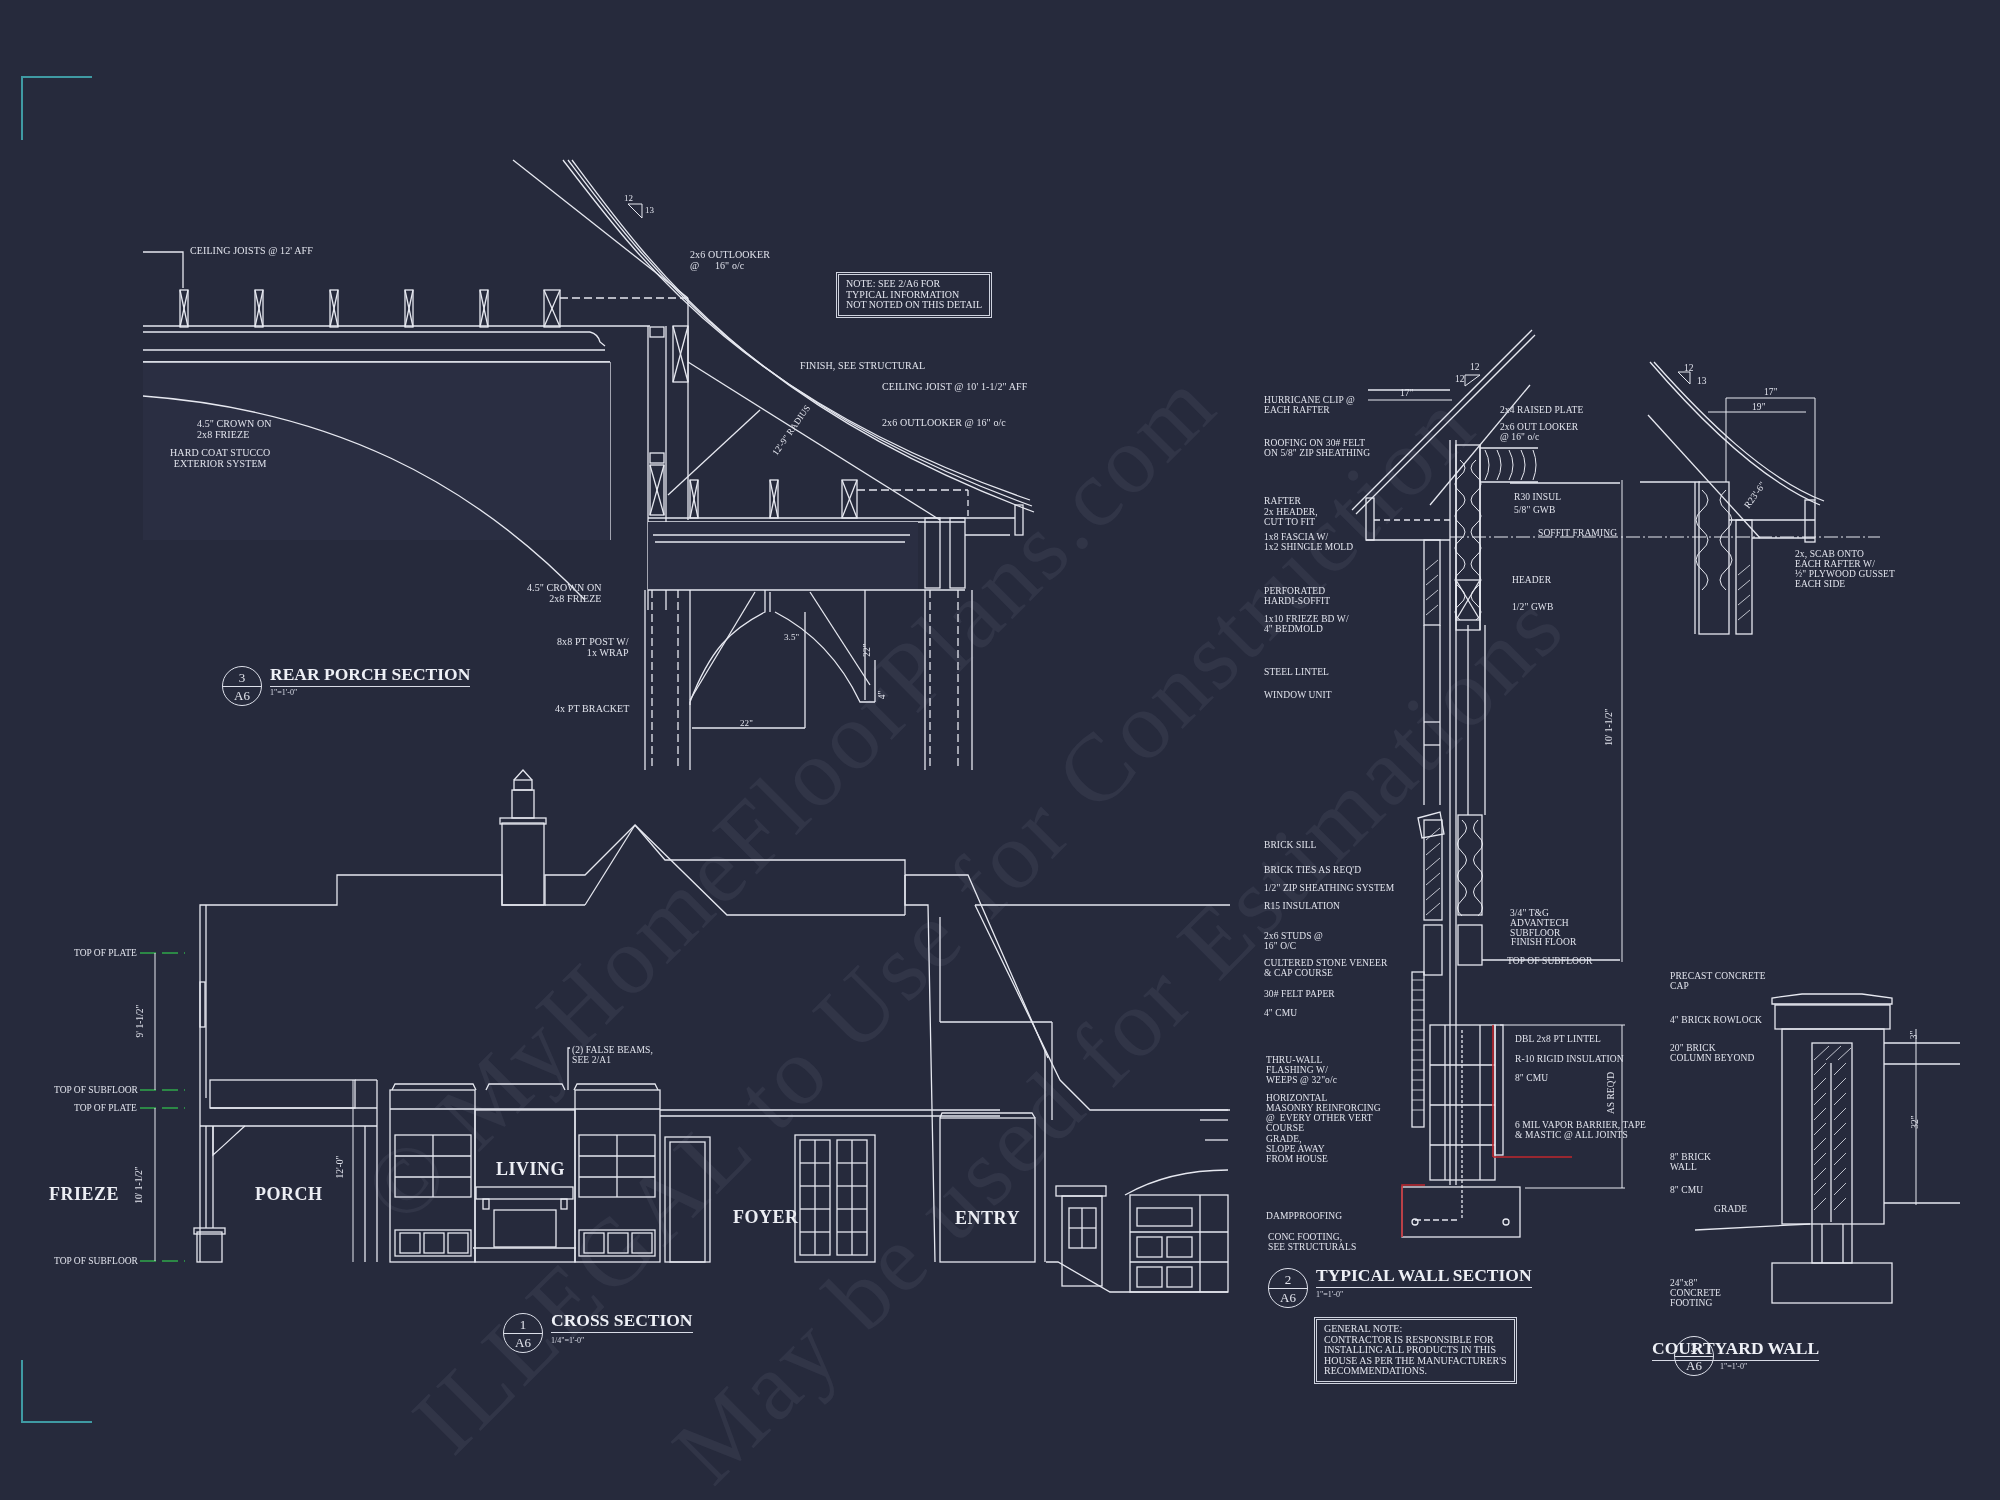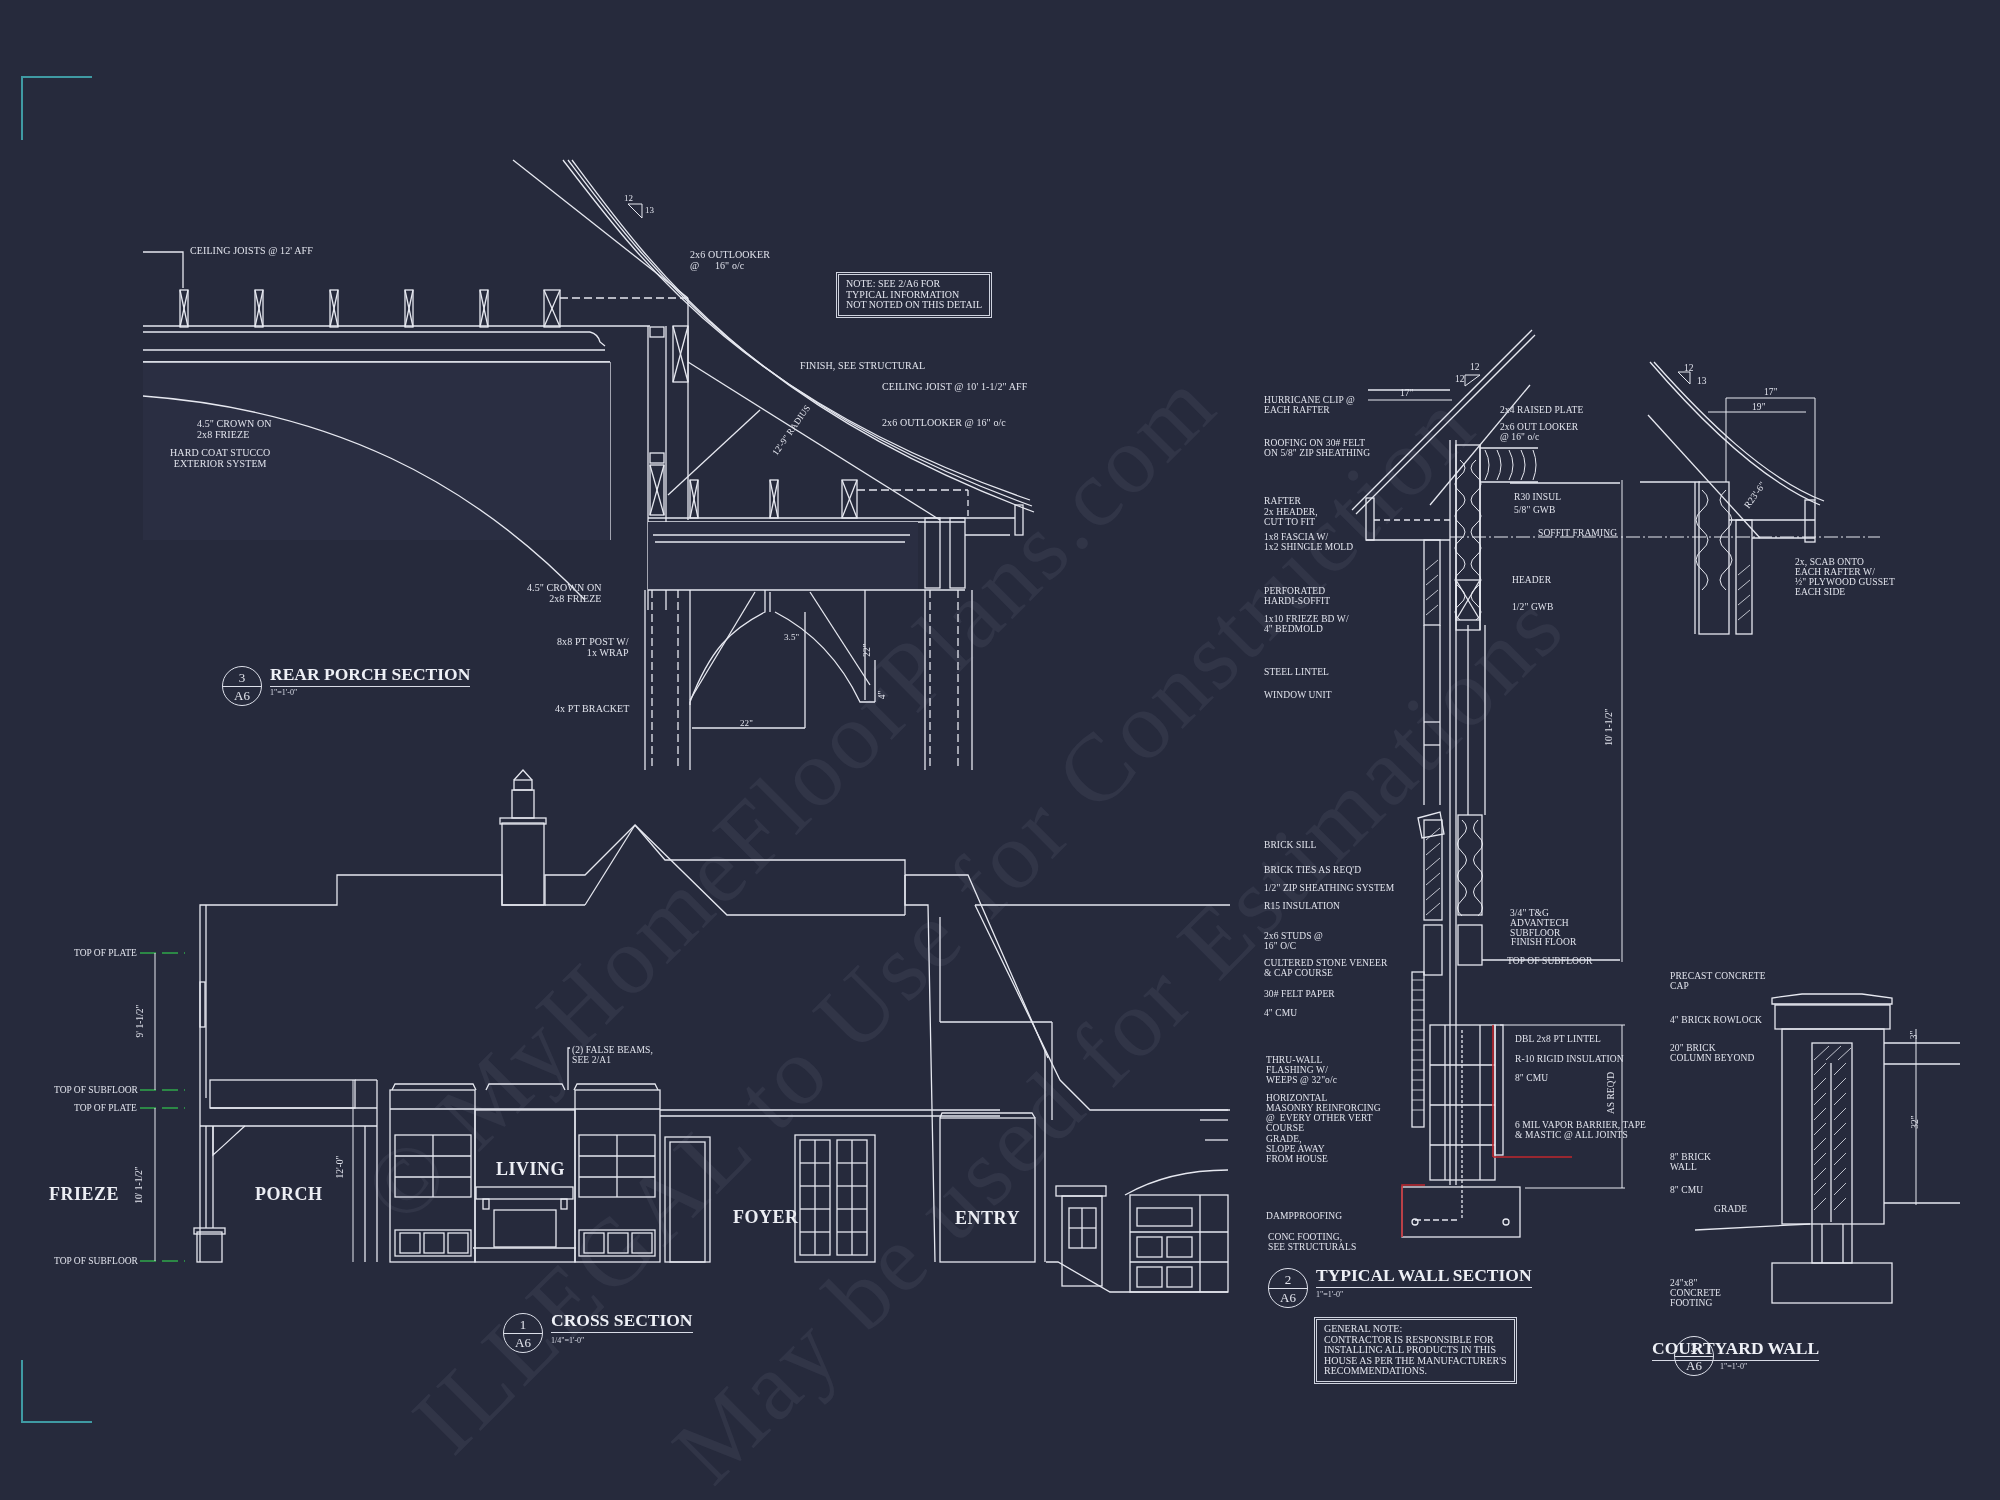--- a/index.html
+++ b/index.html
@@ -520,21 +520,21 @@
 HOUSE AS PER THE MANUFACTURER'S
 RECOMMENDATIONS.</div>
 </div>
 
 <div>
   <div class="t s9" style="left:1684px;top:363px;">12</div>
   <div class="t s9" style="left:1697px;top:376px;">13</div>
   <div class="t s9" style="left:1764px;top:387px;">17"</div>
   <div class="t s9" style="left:1752px;top:402px;">19"</div>
   <div class="t s9" style="left:1740px;top:490px;transform:rotate(-55deg);">R23'-6"</div>
-  <div class="t s9" style="left:1795px;top:549px;margin-top:8px;">2x, SCAB ONTO
+  <div class="t s9" style="left:1795px;top:549px;">2x, SCAB ONTO
 EACH RAFTER W/
 ½" PLYWOOD GUSSET
 EACH SIDE</div>
 </div>
 
 <div>
   <div class="t s9" style="left:1670px;top:971px;">PRECAST CONCRETE
 CAP</div>
   <div class="t s9" style="left:1670px;top:1015px;">4" BRICK ROWLOCK</div>
   <div class="t s9" style="left:1670px;top:1043px;">20" BRICK

